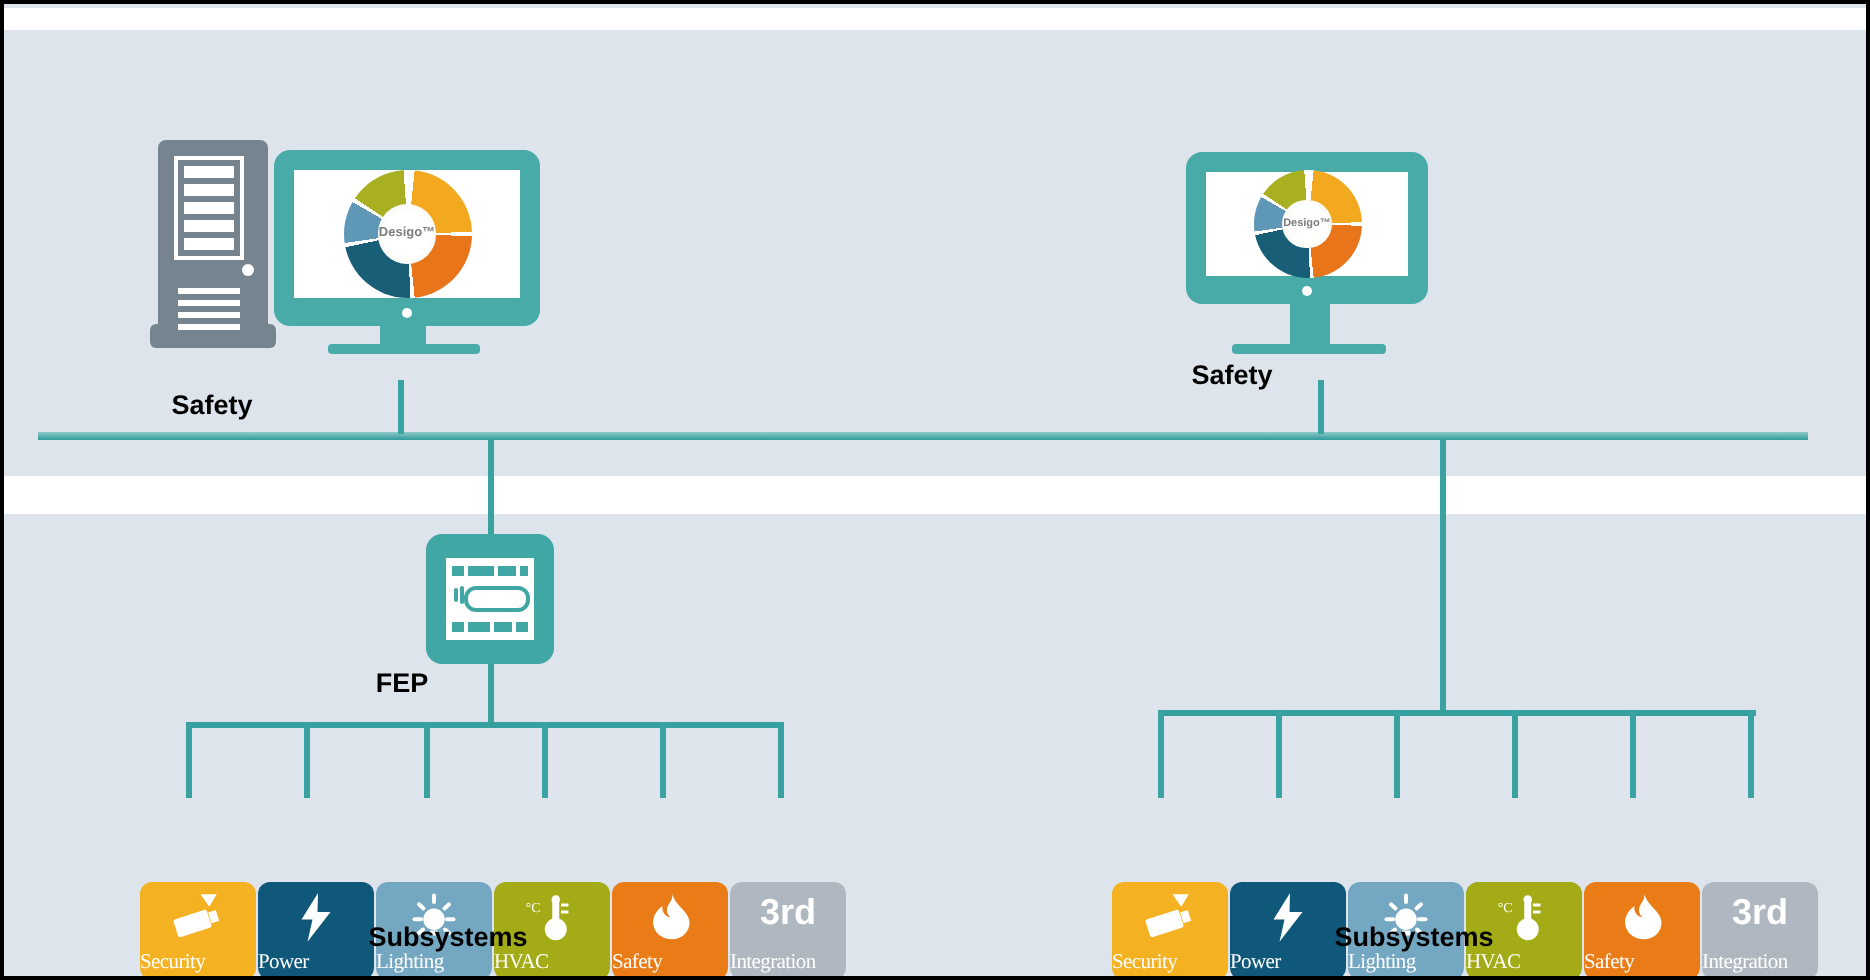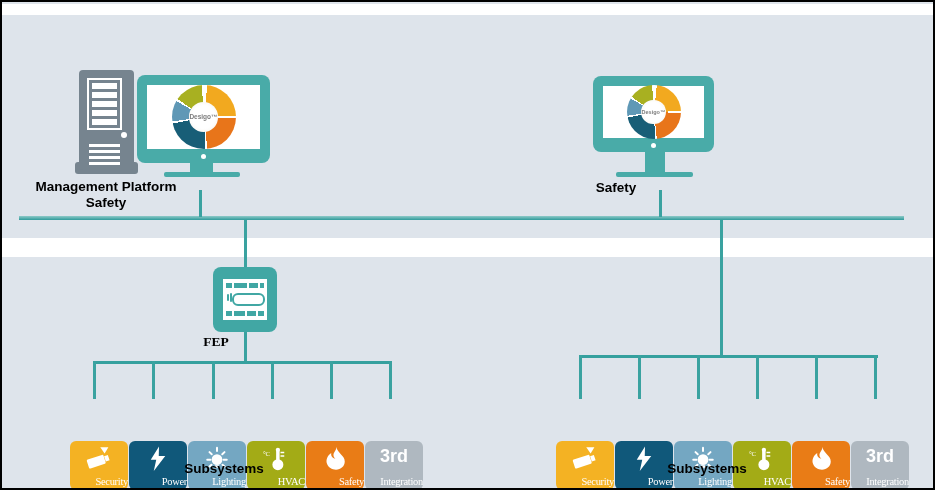--- a/index.html
+++ b/index.html
@@ -40,21 +40,21 @@
   .fep{position:absolute;left:211px;top:265px;width:64px;height:65px;background:#41a7a4;border-radius:8px;}
   .fep-inner{position:absolute;left:10px;top:12px;width:44px;height:41px;background:#fff;}
   .fep-row{position:absolute;left:3px;right:3px;display:flex;gap:2px;}
   .fep-row div{height:5px;background:#41a7a4;}
   .fep-bar{position:absolute;left:9px;top:14px;width:29px;height:9px;border:2.5px solid #41a7a4;border-radius:6px;}
   .fep-mark{position:absolute;width:2px;height:7px;background:#41a7a4;border-radius:1px;}
 
   
   .tile{position:absolute;top:397px;width:58px;height:49px;border-radius:6px;margin-top:42px;}
   .tile-icon{position:absolute;left:50%;top:3px;transform:translateX(-50%);}
-  .tile-label{position:absolute;bottom:3px;left:0;width:100%;text-align:right;color:#fff;font-family:"Liberation Serif",serif;font-size:10.5px;letter-spacing:-0.3px;}
+  .tile-label{position:absolute;bottom:3px;left:0;width:100%;text-align:left;color:#fff;font-family:"Liberation Serif",serif;font-size:10.5px;letter-spacing:-0.3px;}
   .tile-big{position:absolute;top:5px;left:0;width:100%;text-align:center;color:#fff;font-weight:bold;font-size:18px;font-family:"Liberation Sans",sans-serif;}
 </style>
 </head>
 <body>
 
 <div class="canvas">
 
   <div class="strip top"></div>
   <div class="strip mid"></div>
 
@@ -87,21 +87,21 @@
     <div class="screen">
       <div class="wheel" style="width: 64px; height: 64px; background: conic-gradient(rgb(255, 255, 255) 6deg, rgb(242, 169, 31) 6deg, rgb(242, 169, 31) 88deg, rgb(255, 255, 255) 88deg, rgb(255, 255, 255) 92deg, rgb(232, 117, 26) 92deg, rgb(232, 117, 26) 174deg, rgb(255, 255, 255) 174deg, rgb(255, 255, 255) 178deg, rgb(24, 94, 119) 178deg, rgb(24, 94, 119) 258deg, rgb(255, 255, 255) 258deg, rgb(255, 255, 255) 262deg, rgb(95, 152, 182) 262deg, rgb(95, 152, 182) 300deg, rgb(255, 255, 255) 300deg, rgb(255, 255, 255) 304deg, rgb(168, 176, 33) 304deg, rgb(168, 176, 33) 356deg, rgb(255, 255, 255) 356deg);">
         <span class="wheel-center">Desigo™</span>
       </div>
     </div>
     <div class="mon-dot"></div>
   </div>
   <div class="stand" style="left:188px;top:161px;width:23px;height:10px;"></div>
   <div class="stand base" style="left:162px;top:170px;width:76px;height:5px;"></div>
   <div class="label" style="left:14px;top:177px;width:180px;">
-    <span>Management Platform</span><br>
+    <br>
     <span>Safety</span>
   </div>
 
   <div class="monitor" style="left:591px;top:74px;width:121px;height:76px;">
     <div class="screen">
       <div class="wheel" style="width: 54px; height: 54px; background: conic-gradient(rgb(255, 255, 255) 6deg, rgb(242, 169, 31) 6deg, rgb(242, 169, 31) 88deg, rgb(255, 255, 255) 88deg, rgb(255, 255, 255) 92deg, rgb(232, 117, 26) 92deg, rgb(232, 117, 26) 174deg, rgb(255, 255, 255) 174deg, rgb(255, 255, 255) 178deg, rgb(24, 94, 119) 178deg, rgb(24, 94, 119) 258deg, rgb(255, 255, 255) 258deg, rgb(255, 255, 255) 262deg, rgb(95, 152, 182) 262deg, rgb(95, 152, 182) 300deg, rgb(255, 255, 255) 300deg, rgb(255, 255, 255) 304deg, rgb(168, 176, 33) 304deg, rgb(168, 176, 33) 356deg, rgb(255, 255, 255) 356deg);">
         <span class="wheel-center" style="font-size:5.5px;">Desigo™</span>
       </div>
     </div>
     <div class="mon-dot"></div>
@@ -122,21 +122,21 @@
       <div class="fep-mark" style="left:7px;top:14px;height:9px;"></div>
       <div class="fep-bar"></div>
       <div class="fep-row" style="bottom:4px;">
           <div style="width:6px;"></div>
           <div style="flex:1;"></div>
           <div style="width:9px;"></div>
           <div style="width:6px;"></div>
         </div>
     </div>
   </div>
-  <div class="label" style="left:164px;top:332px;width:100px;font-family:Liberation Serif, serif;">FEP</div>
+  <div class="label" style="left:149px;top:332px;width:100px;">FEP</div>
 
   <div class="hline" style="left:91px;top:359px;width:299px;height:3px;"></div>
   <div class="vline" style="left:91px;top:359px;height:38px;"></div>
   <div class="vline" style="left:150px;top:359px;height:38px;"></div>
   <div class="vline" style="left:210px;top:359px;height:38px;"></div>
   <div class="vline" style="left:269px;top:359px;height:38px;"></div>
   <div class="vline" style="left:328px;top:359px;height:38px;"></div>
   <div class="vline" style="left:387px;top:359px;height:38px;"></div>
 
   <div class="hline" style="left:577px;top:353px;width:299px;height:3px;"></div>

